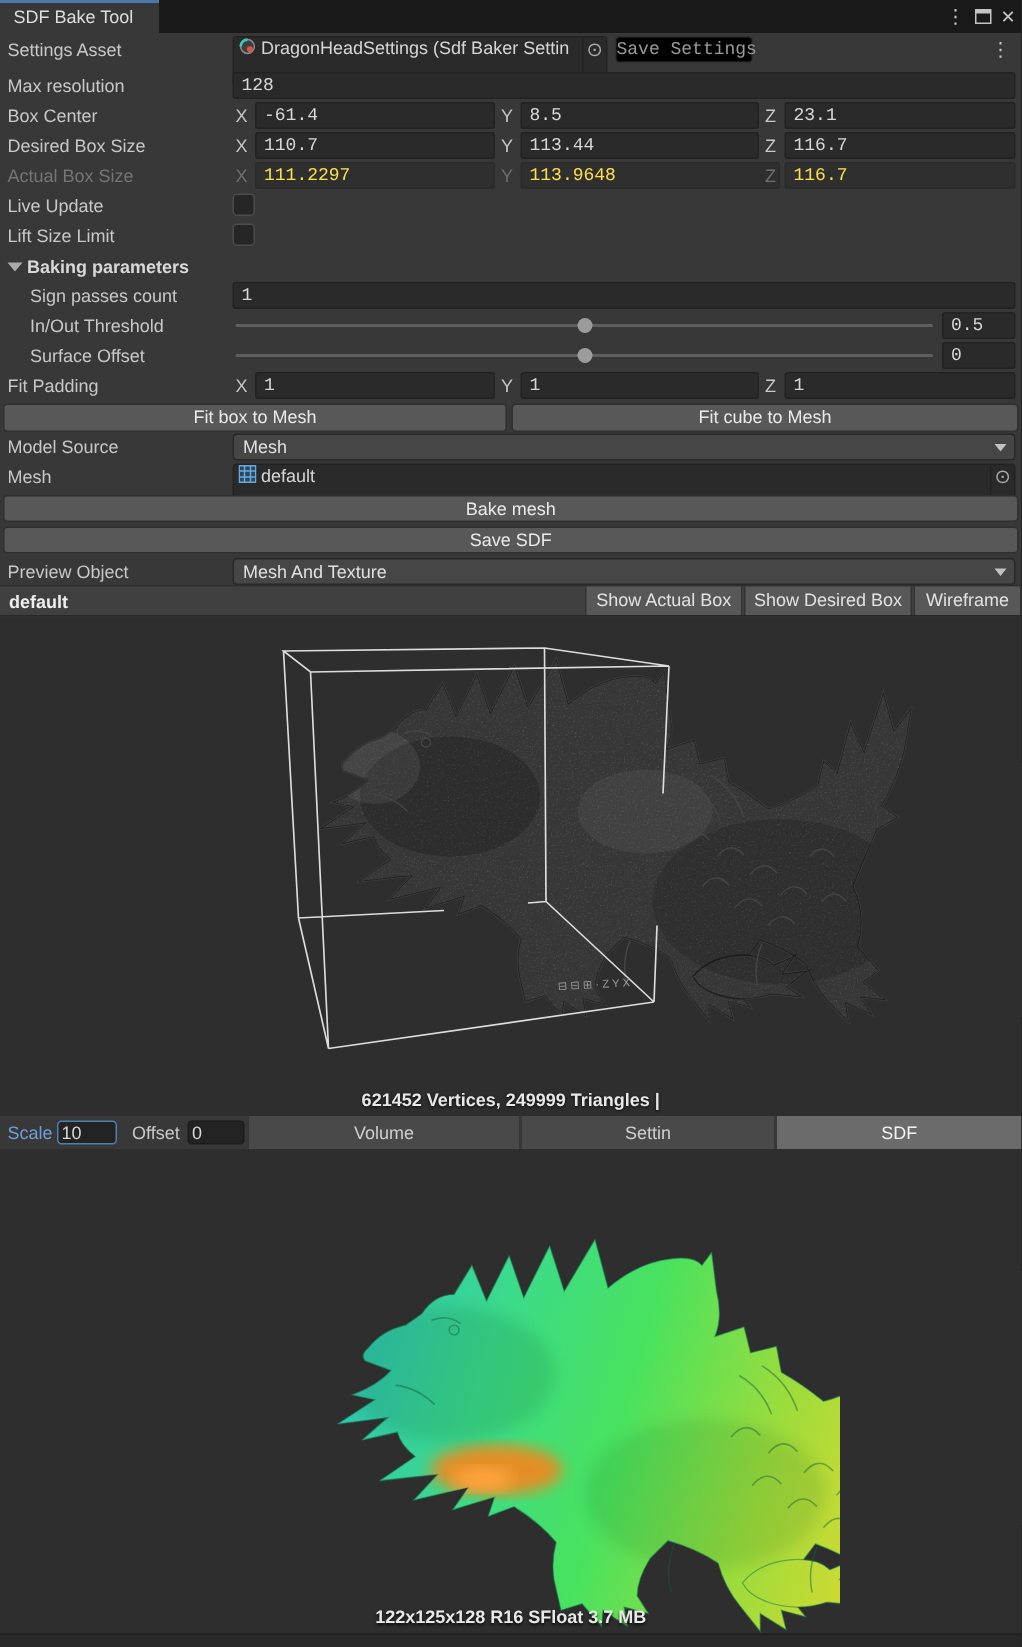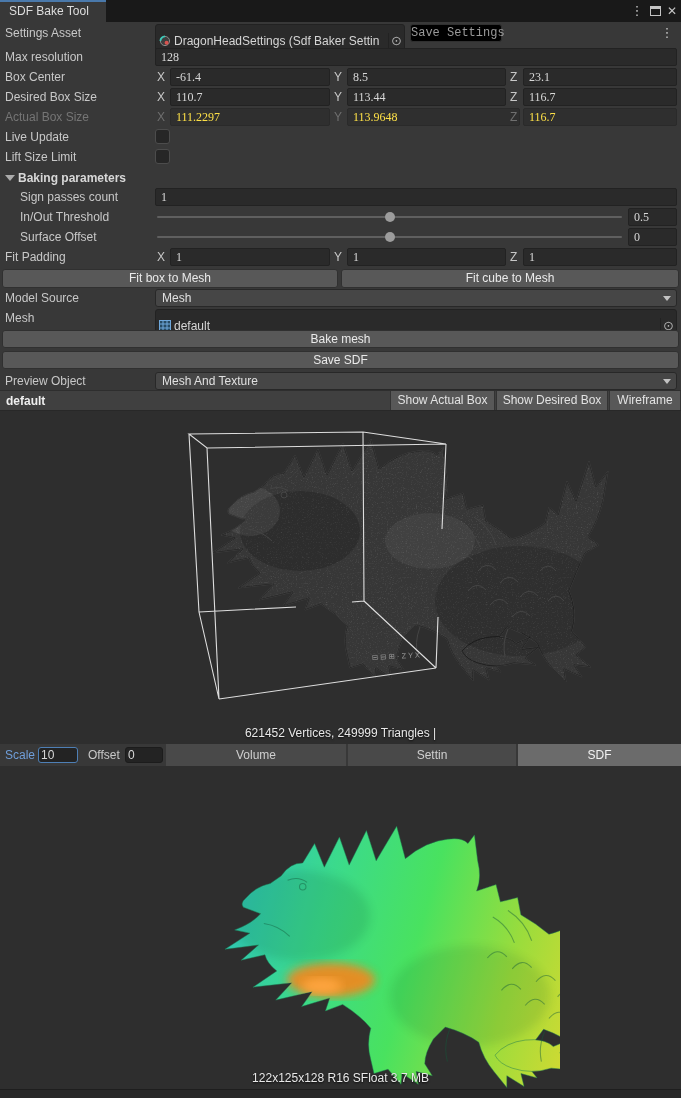--- a/index.html
+++ b/index.html
@@ -21,43 +21,43 @@
   .closex{font-size:12px;width:14px;}
 
   
   .r{position:absolute;left:0;right:0;height:18px;}
   .lbl{position:absolute;left:5px;line-height:18px;color:#C8C8C8;white-space:nowrap;}
   .lbl.ind{left:20px;}
   .lbl.bold{font-weight:bold;color:#D8D8D8;}
   .lbl.dis{color:#757575;}
   .axislbl{position:absolute;line-height:18px;color:#C8C8C8;}
   .axislbl.dis{color:#6F6F6F;}
-  input.field{position:absolute;height:18px;background:#2A2A2A;border:1px solid #222222;border-radius:2px;color:#D8D8D8;font-family:Liberation Serif, serif;font-size:12px;padding:0 5px;outline:none;}
+  input.field{position:absolute;height:18px;background:#2A2A2A;border:1px solid #222222;border-radius:2px;color:#D8D8D8;font-family:Liberation Mono, monospace;font-size:12px;padding:0 5px;outline:none;}
   input.field.dis{color:#fde047;border-color:#2A2A2A;background:#2F2F2F;}
-  .objfield{position:absolute;height:34px;background:#2A2A2A;border:1px solid #222222;border-radius:3px;display:flex;align-items:center;overflow:hidden;}
+  .objfield{position:absolute;height:34px;background:#2A2A2A;border:1px solid #222222;border-radius:3px;display:flex;overflow:hidden;}
   .objfield .otext{flex:1;color:#D6D6D6;white-space:nowrap;overflow:hidden;padding-left:3px;}
   .objfield .picker{flex:none;width:16px;text-align:center;color:#ABABAB;font-size:13px;line-height:16px;border-left:1px solid #222;}
   .oicon{flex:none;width:12px;height:12px;margin-left:3px;}
   .btn{position:absolute;height:18px;background:#585858;border:1px solid #303030;border-radius:3px;color:#EAEAEA;text-align:center;line-height:16px;cursor:default;white-space:nowrap;}
   .btn.dis{background:#000000;color:#9A9A9A;font-family:Liberation Mono, monospace;}
   .checkbox{position:absolute;width:15px;height:15px;top:1px;background:#262626;border:1px solid #4C4C4C;border-radius:3px;}
   .foldarrow{position:absolute;left:5px;top:6px;width:0;height:0;border-left:5px solid transparent;border-right:5px solid transparent;border-top:6px solid #ABABAB;}
   .dropdown{position:absolute;height:18px;background:#464646;border:1px solid #282828;border-radius:3px;color:#E0E0E0;line-height:16px;padding-left:6px;}
   .dropdown .caret{position:absolute;right:5px;top:6px;width:0;height:0;border-left:4px solid transparent;border-right:4px solid transparent;border-top:5px solid #C2C2C2;}
   .slider-track{position:absolute;top:8px;height:2px;background:#5F5F5F;border-radius:1px;}
   .slider-thumb{position:absolute;top:-4px;left:calc(50% - 5px);width:10px;height:10px;border-radius:50%;background:#9C9C9C;}
 
   
   .ptoolbar{position:absolute;left:0;right:0;top:390px;height:21px;background:#404040;border-top:1px solid #2E2E2E;border-bottom:1px solid #282828;}
   .ptoolbar .objname{position:absolute;left:6px;line-height:20px;font-weight:bold;color:#EFEFEF;}
   .tbbtn{position:absolute;top:0;height:19px;background:#585858;color:#E2E2E2;text-align:center;line-height:19px;border-left:1px solid #333;border-right:1px solid #333;}
 
   
   .preview{position:absolute;left:0;right:0;background:#2E2E2E;overflow:hidden;}
-  .preview .ovtext{position:absolute;left:0;right:0;text-align:center;color:#E8E8E8;font-weight:normal;text-shadow:0 1px 2px rgba(0,0,0,.8);}
+  .preview .ovtext{position:absolute;left:0;right:0;text-align:center;color:#E8E8E8;font-weight:bold;text-shadow:0 1px 2px rgba(0,0,0,.8);}
 
   
   .viewerbar{position:absolute;left:0;right:0;top:744px;height:22px;background:#383838;}
   .viewerbar .scalelbl{position:absolute;left:5px;line-height:22px;color:var(--scale-label-blue);}
   .viewerbar .offsetlbl{position:absolute;left:88px;line-height:22px;color:#C8C8C8;}
   .smallinput{position:absolute;top:3px;height:16px;background:#232323;border:1px solid #1C1C1C;border-radius:3px;color:#D8D8D8;font-family:inherit;font-size:12px;padding:0 2px;outline:none;}
   .smallinput.focus{border-color:#4E7FB5;}
   .vtab{position:absolute;top:0;height:22px;background:#494949;color:#CFCFCF;text-align:center;line-height:22px;}
   .vtab.active{background:#6B6B6B;color:#F2F2F2;}
 

